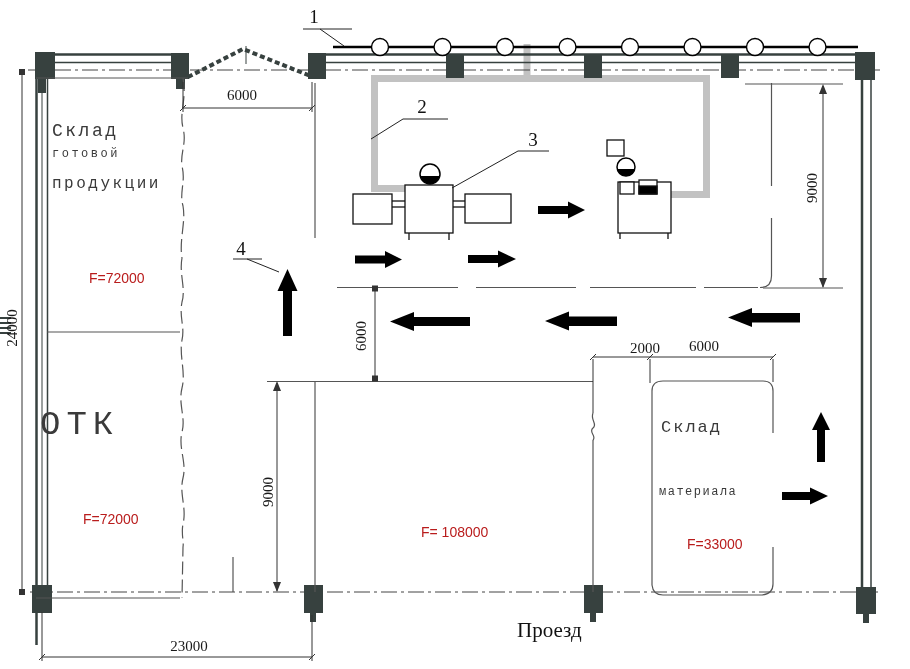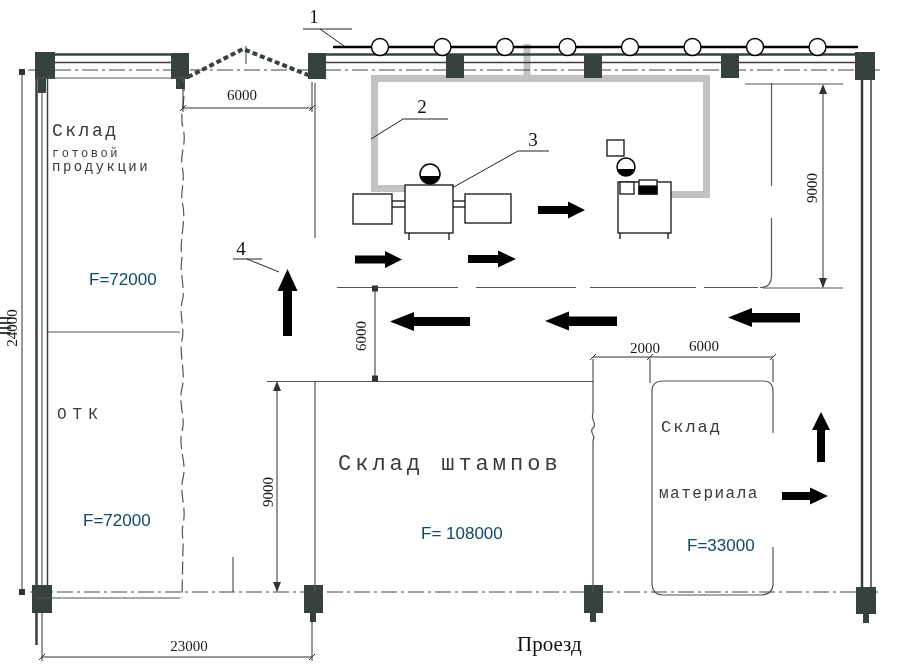--- a/index.html
+++ b/index.html
@@ -1,21 +1,21 @@
 <!DOCTYPE html>
 <html><head>
 <meta charset="utf-8">
 <style>
   html,body{margin:0;padding:0;background:#fff;}
   #plan{position:relative;width:910px;height:669px;background:#ffffff;overflow:hidden;
         font-family:"DejaVu Sans",sans-serif;}
   #plan svg{position:absolute;left:0;top:0;}
   .txt{position:absolute;white-space:nowrap;color:#2e2e2e;}
   .stencil{font-family:Liberation Mono, monospace;font-weight:400;color:#3a3a3a;}
-  .flabel{font-family:"Liberation Sans",sans-serif;font-size:17px;color:#0c4a6e;}
+  .flabel{font-family:"Liberation Sans",sans-serif;font-size:14px;color:#b91c1c;}
   .dim{font-family:"Liberation Serif",serif;font-size:15px;color:#1a1a1a;}
   .callout{font-family:"Liberation Serif",serif;font-size:19px;color:#111;}
   .serifbig{font-family:"Liberation Serif",serif;font-size:21px;color:#111;}
   .center{transform:translate(-50%,-50%);}
   .vert{transform:translate(-50%,-50%) rotate(-90deg);}
 </style>
 </head>
 <body>
 
 <div id="plan">
@@ -234,37 +234,36 @@
   </g>
 </svg>
 
   <div class="txt callout center" style="left:314px;top:17px">1</div>
   <div class="txt callout center" style="left:422px;top:107px">2</div>
   <div class="txt callout center" style="left:533px;top:140px">3</div>
   <div class="txt callout center" style="left:241px;top:249px">4</div>
 
   <div class="txt stencil" style="left:52px;top:121px;font-size:18px;letter-spacing:2.5px">Склад</div>
   <div class="txt stencil" style="left:52px;top:147px;font-size:12px;letter-spacing:2.5px">готовой</div>
-  <div class="txt stencil" style="left:52px;top:159px;font-size:14px;letter-spacing:2.5px">продукции</div>
+  <div class="txt stencil" style="left:52px;top:175px;font-size:16px;letter-spacing:2.5px">продукции</div>
   <div class="txt flabel" style="left:89px;top:270px">F=72000</div>
 
-  <div class="txt stencil" style="left:57px;top:406px;font-size:16px;letter-spacing:6px">ОТК</div>
+  <div class="txt stencil" style="left:40px;top:406px;font-size:34px;letter-spacing:6px">ОТК</div>
   <div class="txt flabel" style="left:83px;top:511px">F=72000</div>
 
-  <div class="txt stencil" style="left:338px;top:452px;font-size:22px;letter-spacing:4px">Склад штампов</div>
   <div class="txt flabel" style="left:421px;top:524px">F= 108000</div>
 
   <div class="txt stencil" style="left:661px;top:418px;font-size:17px;letter-spacing:2px">Склад</div>
-  <div class="txt stencil" style="left:659px;top:485px;font-size:16px;letter-spacing:1.5px">материала</div>
+  <div class="txt stencil" style="left:659px;top:485px;font-size:12px;letter-spacing:1.5px">материала</div>
   <div class="txt flabel" style="left:687px;top:536px">F=33000</div>
 
   <div class="txt dim center" style="left:242px;top:95px">6000</div>
   <div class="txt dim vert" style="left:12px;top:328px">24000</div>
   <div class="txt dim vert" style="left:812px;top:188px">9000</div>
   <div class="txt dim vert" style="left:361px;top:336px">6000</div>
   <div class="txt dim vert" style="left:268px;top:492px">9000</div>
   <div class="txt dim center" style="left:189px;top:646px">23000</div>
   <div class="txt dim center" style="left:645px;top:348px">2000</div>
   <div class="txt dim center" style="left:704px;top:346px">6000</div>
 
-  <div class="txt serifbig" style="left:517px;top:632px">Проезд</div>
+  <div class="txt serifbig" style="left:517px;top:618px">Проезд</div>
 
 </div>
 
 </body></html>

